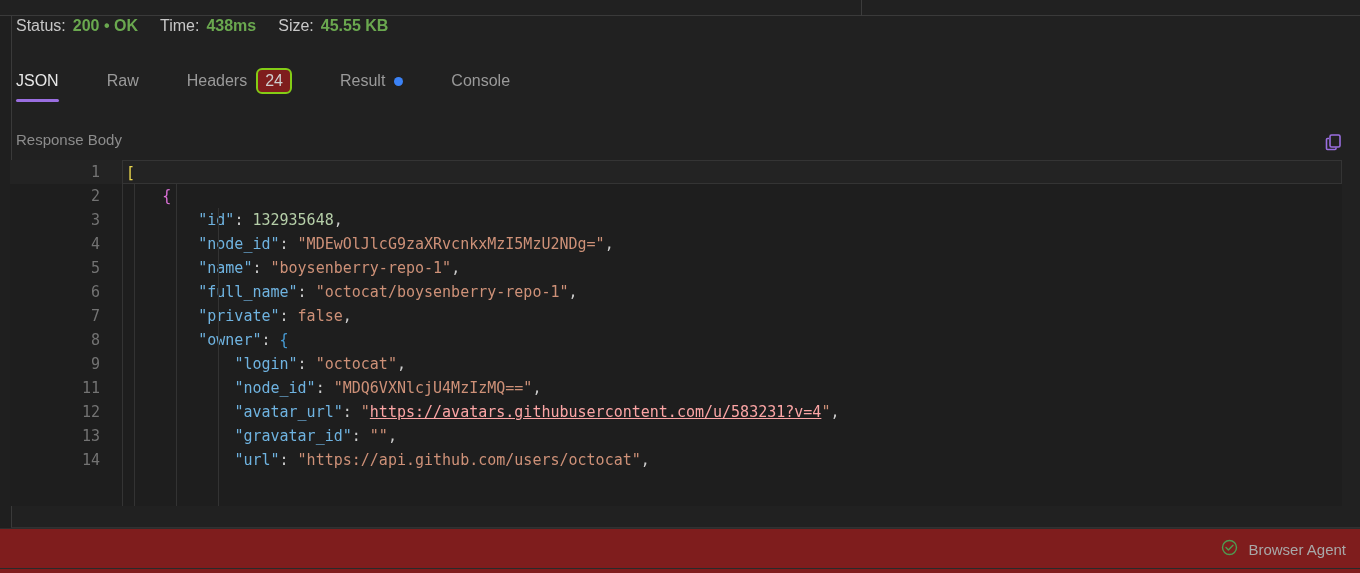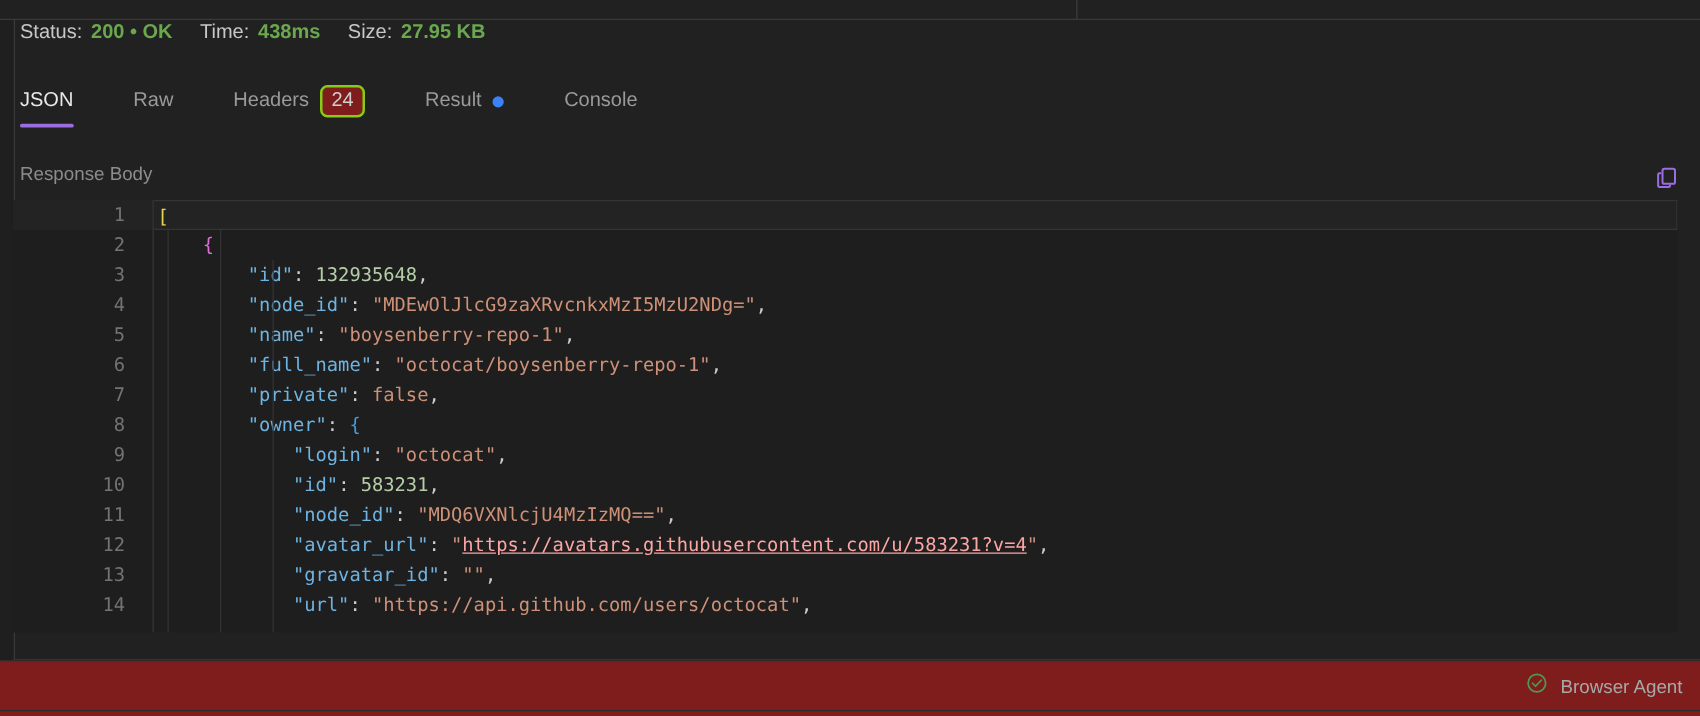--- a/index.html
+++ b/index.html
@@ -153,21 +153,21 @@
     <span class="status-label">Status:</span>
     <span class="gap-sm"></span>
     <span class="status-val" style="color:#6aa84f">200 • OK</span>
     <span class="gap-lg"></span>
     <span class="status-label">Time:</span>
     <span class="gap-sm"></span>
     <span class="status-val" style="color:#6aa84f">438ms</span>
     <span class="gap-lg"></span>
     <span class="status-label">Size:</span>
     <span class="gap-sm"></span>
-    <span class="status-val" style="color:#6aa84f">27.95 KB</span>
+    <span class="status-val" style="color:#6aa84f">45.55 KB</span>
   </div>
 
   <div class="tabs" id="tabs">
       <div class="tab active">
         <span>JSON</span>
       </div>
       <div class="tab">
         <span>Raw</span>
       </div>
       <div class="tab">
@@ -199,21 +199,20 @@
     <div id="code-lines">
         <div class="code-line current"><span class="lineno">1</span><span class="code-text"><span class="br0">[</span></span></div>
         <div class="code-line"><span class="lineno">2</span><span class="code-text"><span class="p">    </span><span class="br1">{</span></span></div>
         <div class="code-line"><span class="lineno">3</span><span class="code-text"><span class="p">        </span><span class="k">"id"</span><span class="p">: </span><span class="n">132935648</span><span class="p">,</span></span></div>
         <div class="code-line"><span class="lineno">4</span><span class="code-text"><span class="p">        </span><span class="k">"node_id"</span><span class="p">: </span><span class="s">"MDEwOlJlcG9zaXRvcnkxMzI5MzU2NDg="</span><span class="p">,</span></span></div>
         <div class="code-line"><span class="lineno">5</span><span class="code-text"><span class="p">        </span><span class="k">"name"</span><span class="p">: </span><span class="s">"boysenberry-repo-1"</span><span class="p">,</span></span></div>
         <div class="code-line"><span class="lineno">6</span><span class="code-text"><span class="p">        </span><span class="k">"full_name"</span><span class="p">: </span><span class="s">"octocat/boysenberry-repo-1"</span><span class="p">,</span></span></div>
         <div class="code-line"><span class="lineno">7</span><span class="code-text"><span class="p">        </span><span class="k">"private"</span><span class="p">: </span><span class="b">false</span><span class="p">,</span></span></div>
         <div class="code-line"><span class="lineno">8</span><span class="code-text"><span class="p">        </span><span class="k">"owner"</span><span class="p">: </span><span class="br2">{</span></span></div>
         <div class="code-line"><span class="lineno">9</span><span class="code-text"><span class="p">            </span><span class="k">"login"</span><span class="p">: </span><span class="s">"octocat"</span><span class="p">,</span></span></div>
-        <div class="code-line"><span class="lineno">10</span><span class="code-text"><span class="p">            </span><span class="k">"id"</span><span class="p">: </span><span class="n">583231</span><span class="p">,</span></span></div>
         <div class="code-line"><span class="lineno">11</span><span class="code-text"><span class="p">            </span><span class="k">"node_id"</span><span class="p">: </span><span class="s">"MDQ6VXNlcjU4MzIzMQ=="</span><span class="p">,</span></span></div>
         <div class="code-line"><span class="lineno">12</span><span class="code-text"><span class="p">            </span><span class="k">"avatar_url"</span><span class="p">: </span><span class="s">"</span><span class="link">https://avatars.githubusercontent.com/u/583231?v=4</span><span class="s">"</span><span class="p">,</span></span></div>
         <div class="code-line"><span class="lineno">13</span><span class="code-text"><span class="p">            </span><span class="k">"gravatar_id"</span><span class="p">: </span><span class="s">""</span><span class="p">,</span></span></div>
         <div class="code-line"><span class="lineno">14</span><span class="code-text"><span class="p">            </span><span class="k">"url"</span><span class="p">: </span><span class="s">"https://api.github.com/users/octocat"</span><span class="p">,</span></span></div>
       </div>
   </div>
 
   <div class="botbar">
     <div class="botbar-inner">
       <span>

